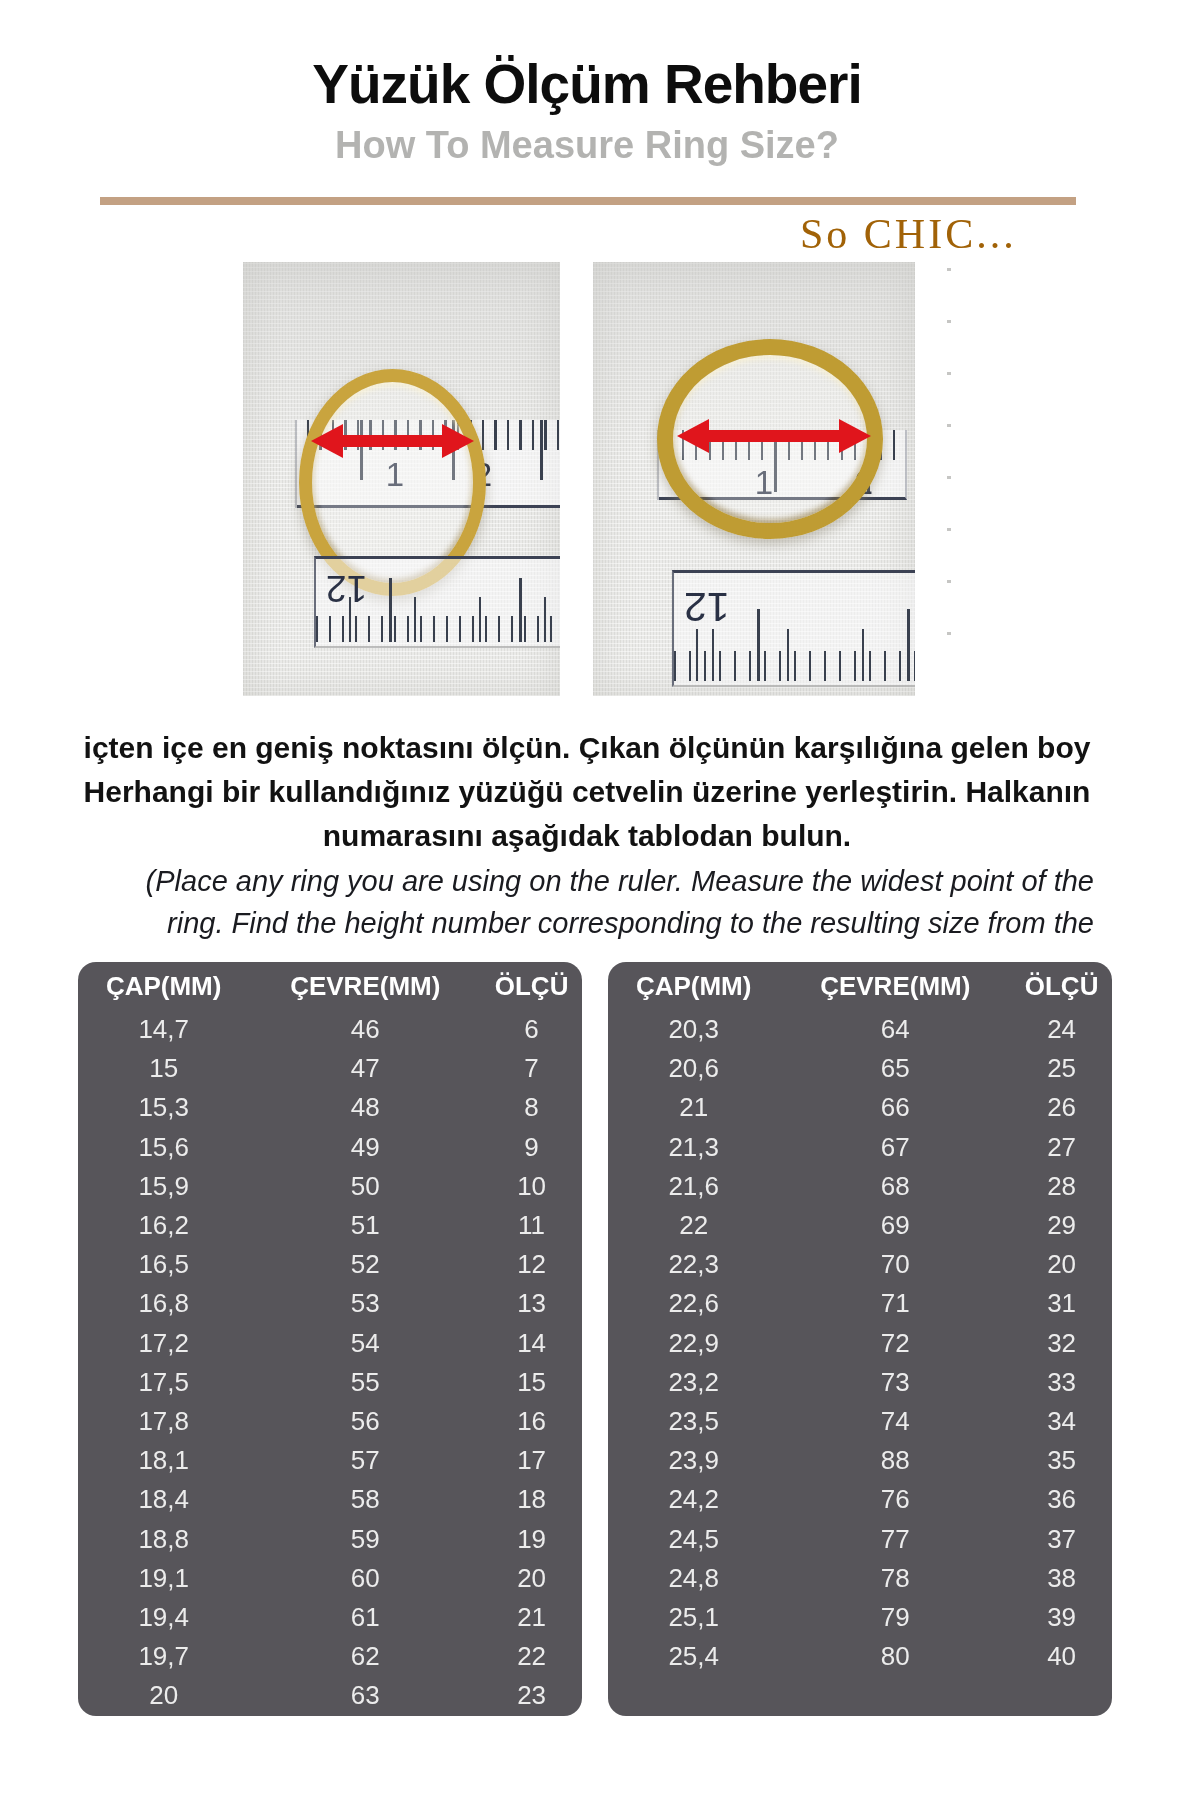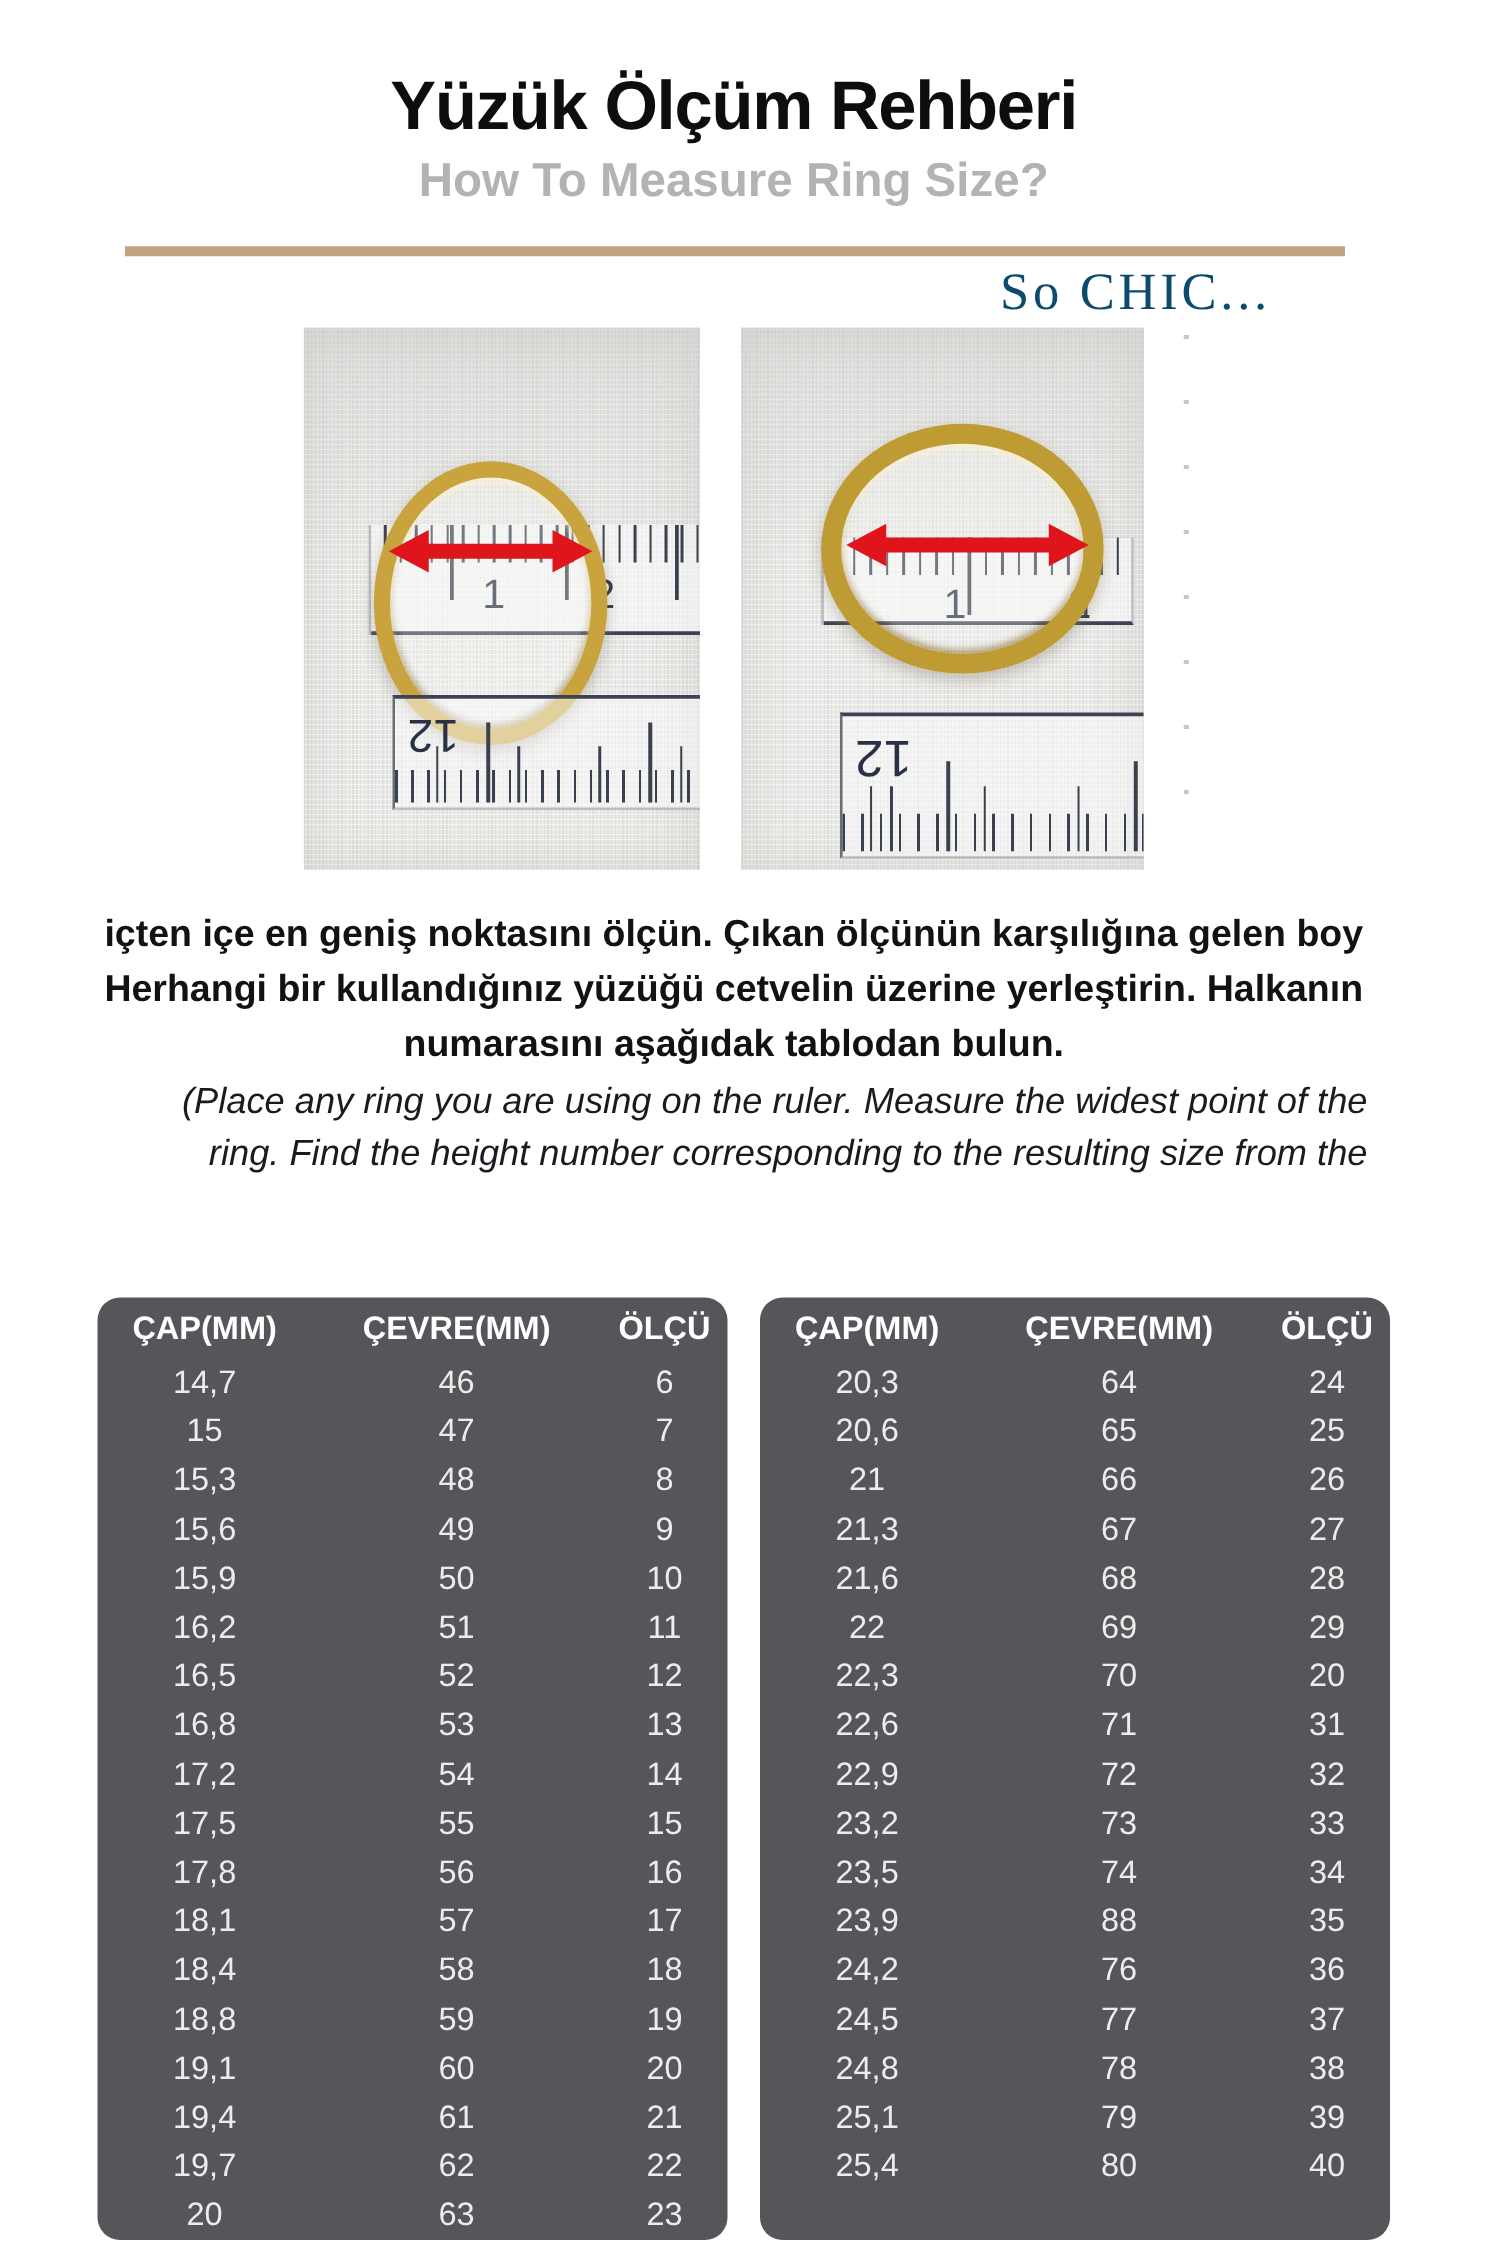--- a/index.html
+++ b/index.html
@@ -7,21 +7,21 @@
   body { background:#ffffff; font-family:"Liberation Sans", sans-serif; }
   .page { position:relative; width:1200px; height:1798px; background:#ffffff; overflow:hidden; margin:0 auto; }
 
   
   .title { position:absolute; left:80px; top:52px; width:1014px; text-align:center;
            font-size:55px; font-weight:700; letter-spacing:-1px; color:#0d0d0d; }
   .subtitle { position:absolute; left:80px; top:124px; width:1014px; text-align:center;
               font-size:38px; font-weight:700; color:#b3b3b1; }
   .divider { position:absolute; left:100px; top:197px; width:976px; height:8px; }
   .brand { position:absolute; left:800px; top:210px; width:270px;
-           font-family:"Liberation Serif", serif; font-size:42px; color:#0c4a6e; letter-spacing:3px; }
+           font-family:"Liberation Serif", serif; font-size:42px; color:#a16207; letter-spacing:3px; }
 
   
   .photo { position:absolute; top:262px; height:434px; overflow:hidden;
            background-color:#ebebe9;
            background-image:
              repeating-linear-gradient(0deg, rgba(255,255,255,.55) 0 1px, rgba(0,0,0,0) 1px 4px),
              repeating-linear-gradient(90deg, rgba(170,170,165,.20) 0 1px, rgba(0,0,0,0) 1px 3px);
            box-shadow: inset 0 0 40px rgba(150,150,145,.25); }
   .photo .shade { position:absolute; left:0; top:0; right:0; height:45%;
                   background:linear-gradient(180deg, rgba(200,200,198,.40), rgba(255,255,255,0)); }
@@ -64,21 +64,21 @@
   .dots-col { position:absolute; left:947px; top:268px; width:4px; height:370px;
               background-image:repeating-linear-gradient(180deg, #c6c6c4 0 3px, rgba(0,0,0,0) 3px 52px); }
 
   
   .instr-tr { position:absolute; left:80px; top:726px; width:1014px; text-align:center;
               font-size:30px; font-weight:700; color:#121212; line-height:44px; }
   .instr-en { position:absolute; left:80px; top:860px; width:1014px; text-align:right;
               font-size:29px; font-style:italic; color:#1a1b20; line-height:42px; }
 
   
-  .size-table { position:absolute; top:1038px; width:504px; height:754px;
+  .size-table { position:absolute; top:962px; width:504px; height:754px;
                 border-radius:18px; color:#ececec; overflow:hidden; }
   .size-table.left  { left:78px; }
   .size-table.right { left:608px; }
   .thead { display:flex; height:48px; align-items:center; font-weight:700; font-size:26px; color:#ffffff; }
   .trow  { display:flex; height:39.2px; align-items:center; font-size:26px; font-weight:400; }
   .hcell, .tcell { text-align:center; }
   .c1 { width:34%; } .c2 { width:46%; } .c3 { width:20%; }
 </style>
 </head>
 <body>

